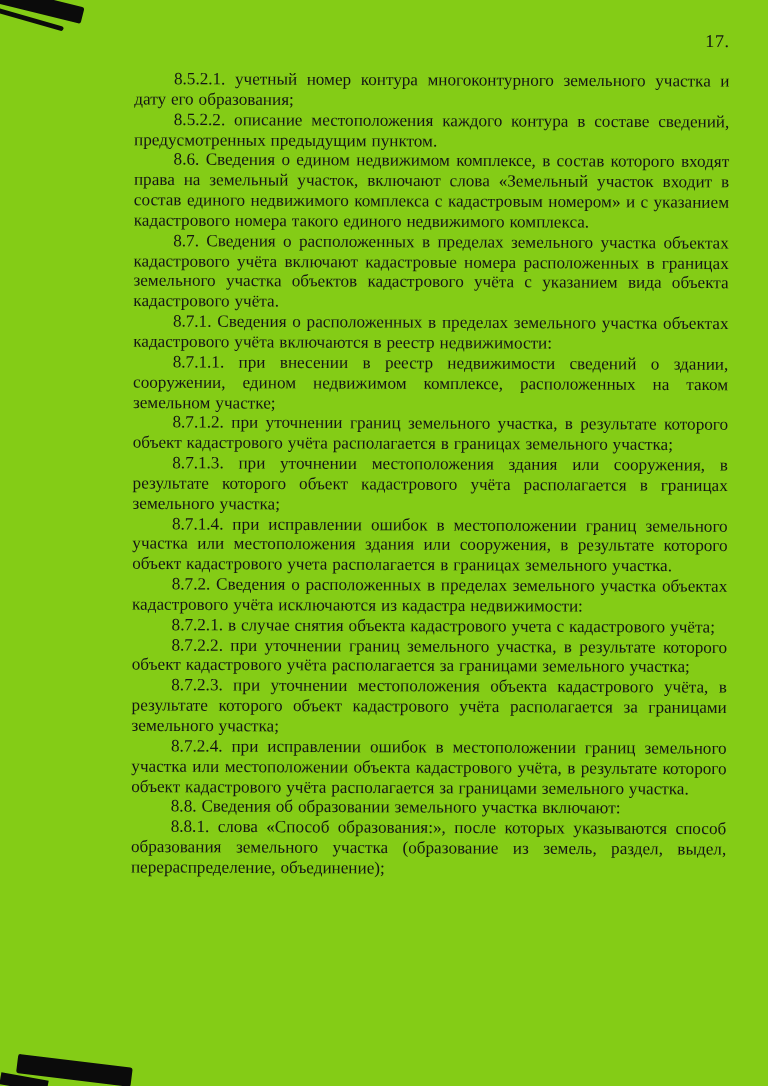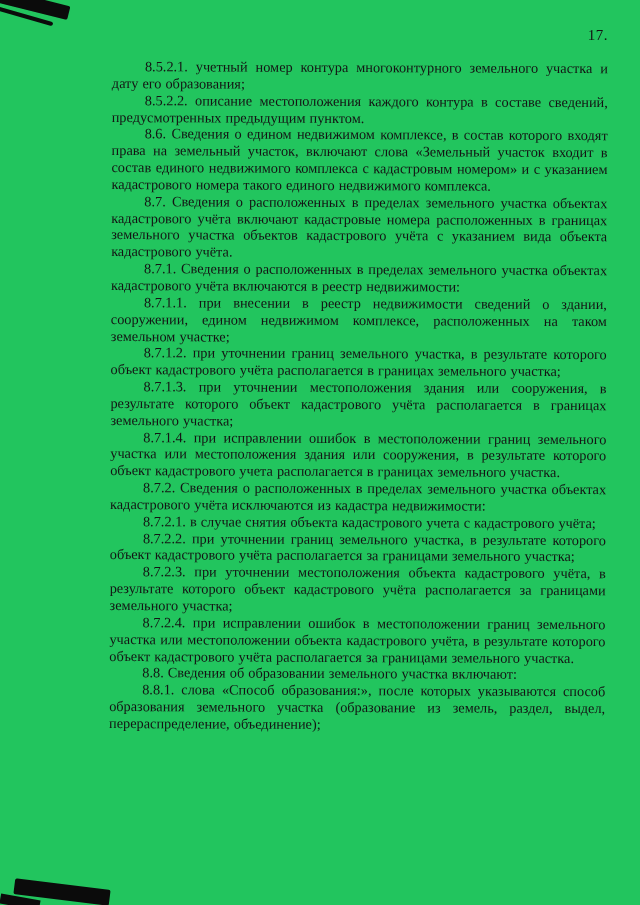--- a/index.html
+++ b/index.html
@@ -4,21 +4,21 @@
 <style>
   html, body {
     margin: 0;
     padding: 0;
     background: #f7f7f5;
   }
   .page {
     position: relative;
     width: 640px;
     height: 905px;
-    background: #22c55e;
+    background: #84cc16;
     overflow: hidden;
     font-family: "Liberation Serif", serif;
     color: #141414;
   }
   .page-number {
     position: absolute;
     top: 27px;
     right: 32px;
     font-size: 15px;
     letter-spacing: 0.5px;

